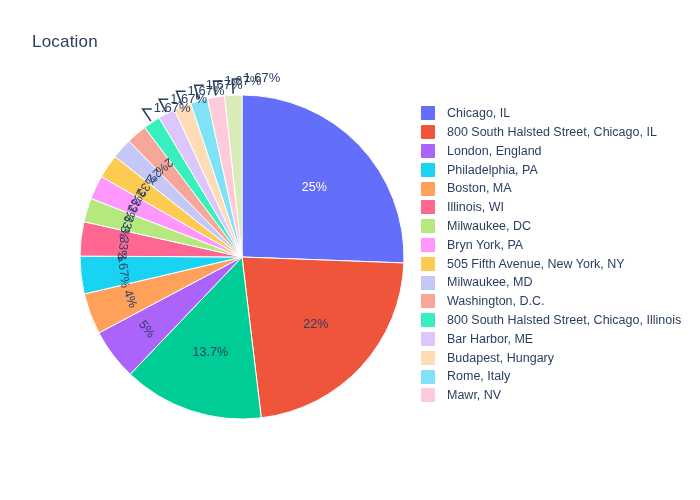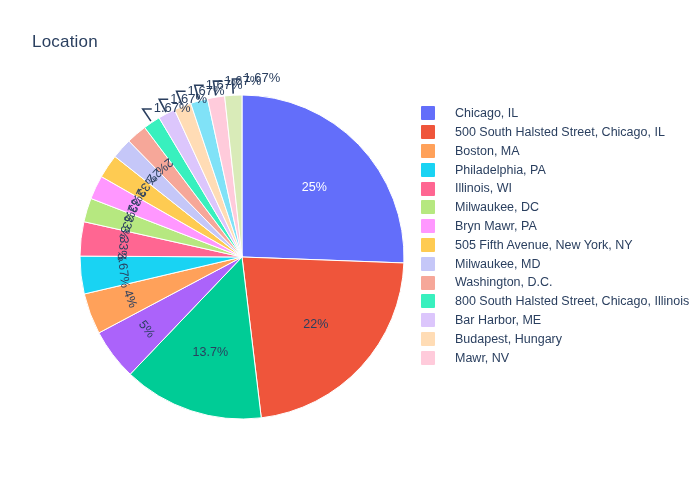--- a/index.html
+++ b/index.html
@@ -73,21 +73,21 @@
     height: 18.8px;
     white-space: nowrap;
   }
   .legend-swatch {
     width: 14px;
     height: 14px;
     flex: 0 0 14px;
     border-radius: 1px;
   }
   .legend-label {
-    margin-left: 20px;
+    margin-left: 12px;
     font-size: 12.5px;
     color: #2a3f5f;
     line-height: 1;
     white-space: nowrap;
   }
 </style>
 </head>
 <body>
 
 <div id="page">
@@ -149,41 +149,45 @@
     </svg>
   </div>
 
   <div id="legend">
       <div class="legend-item">
         <span class="legend-swatch" style="background: rgb(99, 110, 250);"></span>
         <span class="legend-label">Chicago, IL</span>
       </div>
       <div class="legend-item">
         <span class="legend-swatch" style="background: rgb(239, 85, 59);"></span>
-        <span class="legend-label">500 South Halsted Street, Chicago, IL</span>
+        <span class="legend-label">800 South Halsted Street, Chicago, IL</span>
+      </div>
+      <div class="legend-item">
+        <span class="legend-swatch" style="background: rgb(171, 99, 250);"></span>
+        <span class="legend-label">London, England</span>
+      </div>
+      <div class="legend-item">
+        <span class="legend-swatch" style="background: rgb(25, 211, 243);"></span>
+        <span class="legend-label">Philadelphia, PA</span>
       </div>
       <div class="legend-item">
         <span class="legend-swatch" style="background: rgb(255, 161, 90);"></span>
         <span class="legend-label">Boston, MA</span>
       </div>
       <div class="legend-item">
-        <span class="legend-swatch" style="background: rgb(25, 211, 243);"></span>
-        <span class="legend-label">Philadelphia, PA</span>
-      </div>
-      <div class="legend-item">
         <span class="legend-swatch" style="background: rgb(255, 102, 146);"></span>
         <span class="legend-label">Illinois, WI</span>
       </div>
       <div class="legend-item">
         <span class="legend-swatch" style="background: rgb(182, 232, 128);"></span>
         <span class="legend-label">Milwaukee, DC</span>
       </div>
       <div class="legend-item">
         <span class="legend-swatch" style="background: rgb(255, 151, 255);"></span>
-        <span class="legend-label">Bryn Mawr, PA</span>
+        <span class="legend-label">Bryn York, PA</span>
       </div>
       <div class="legend-item">
         <span class="legend-swatch" style="background: rgb(254, 203, 82);"></span>
         <span class="legend-label">505 Fifth Avenue, New York, NY</span>
       </div>
       <div class="legend-item">
         <span class="legend-swatch" style="background: rgb(197, 199, 248);"></span>
         <span class="legend-label">Milwaukee, MD</span>
       </div>
       <div class="legend-item">
@@ -196,18 +200,22 @@
       </div>
       <div class="legend-item">
         <span class="legend-swatch" style="background: rgb(220, 198, 252);"></span>
         <span class="legend-label">Bar Harbor, ME</span>
       </div>
       <div class="legend-item">
         <span class="legend-swatch" style="background: rgb(255, 220, 181);"></span>
         <span class="legend-label">Budapest, Hungary</span>
       </div>
       <div class="legend-item">
+        <span class="legend-swatch" style="background: rgb(128, 226, 247);"></span>
+        <span class="legend-label">Rome, Italy</span>
+      </div>
+      <div class="legend-item">
         <span class="legend-swatch" style="background: rgb(255, 203, 219);"></span>
         <span class="legend-label">Mawr, NV</span>
       </div>
     </div>
 
 </div>
 
 </body></html>

